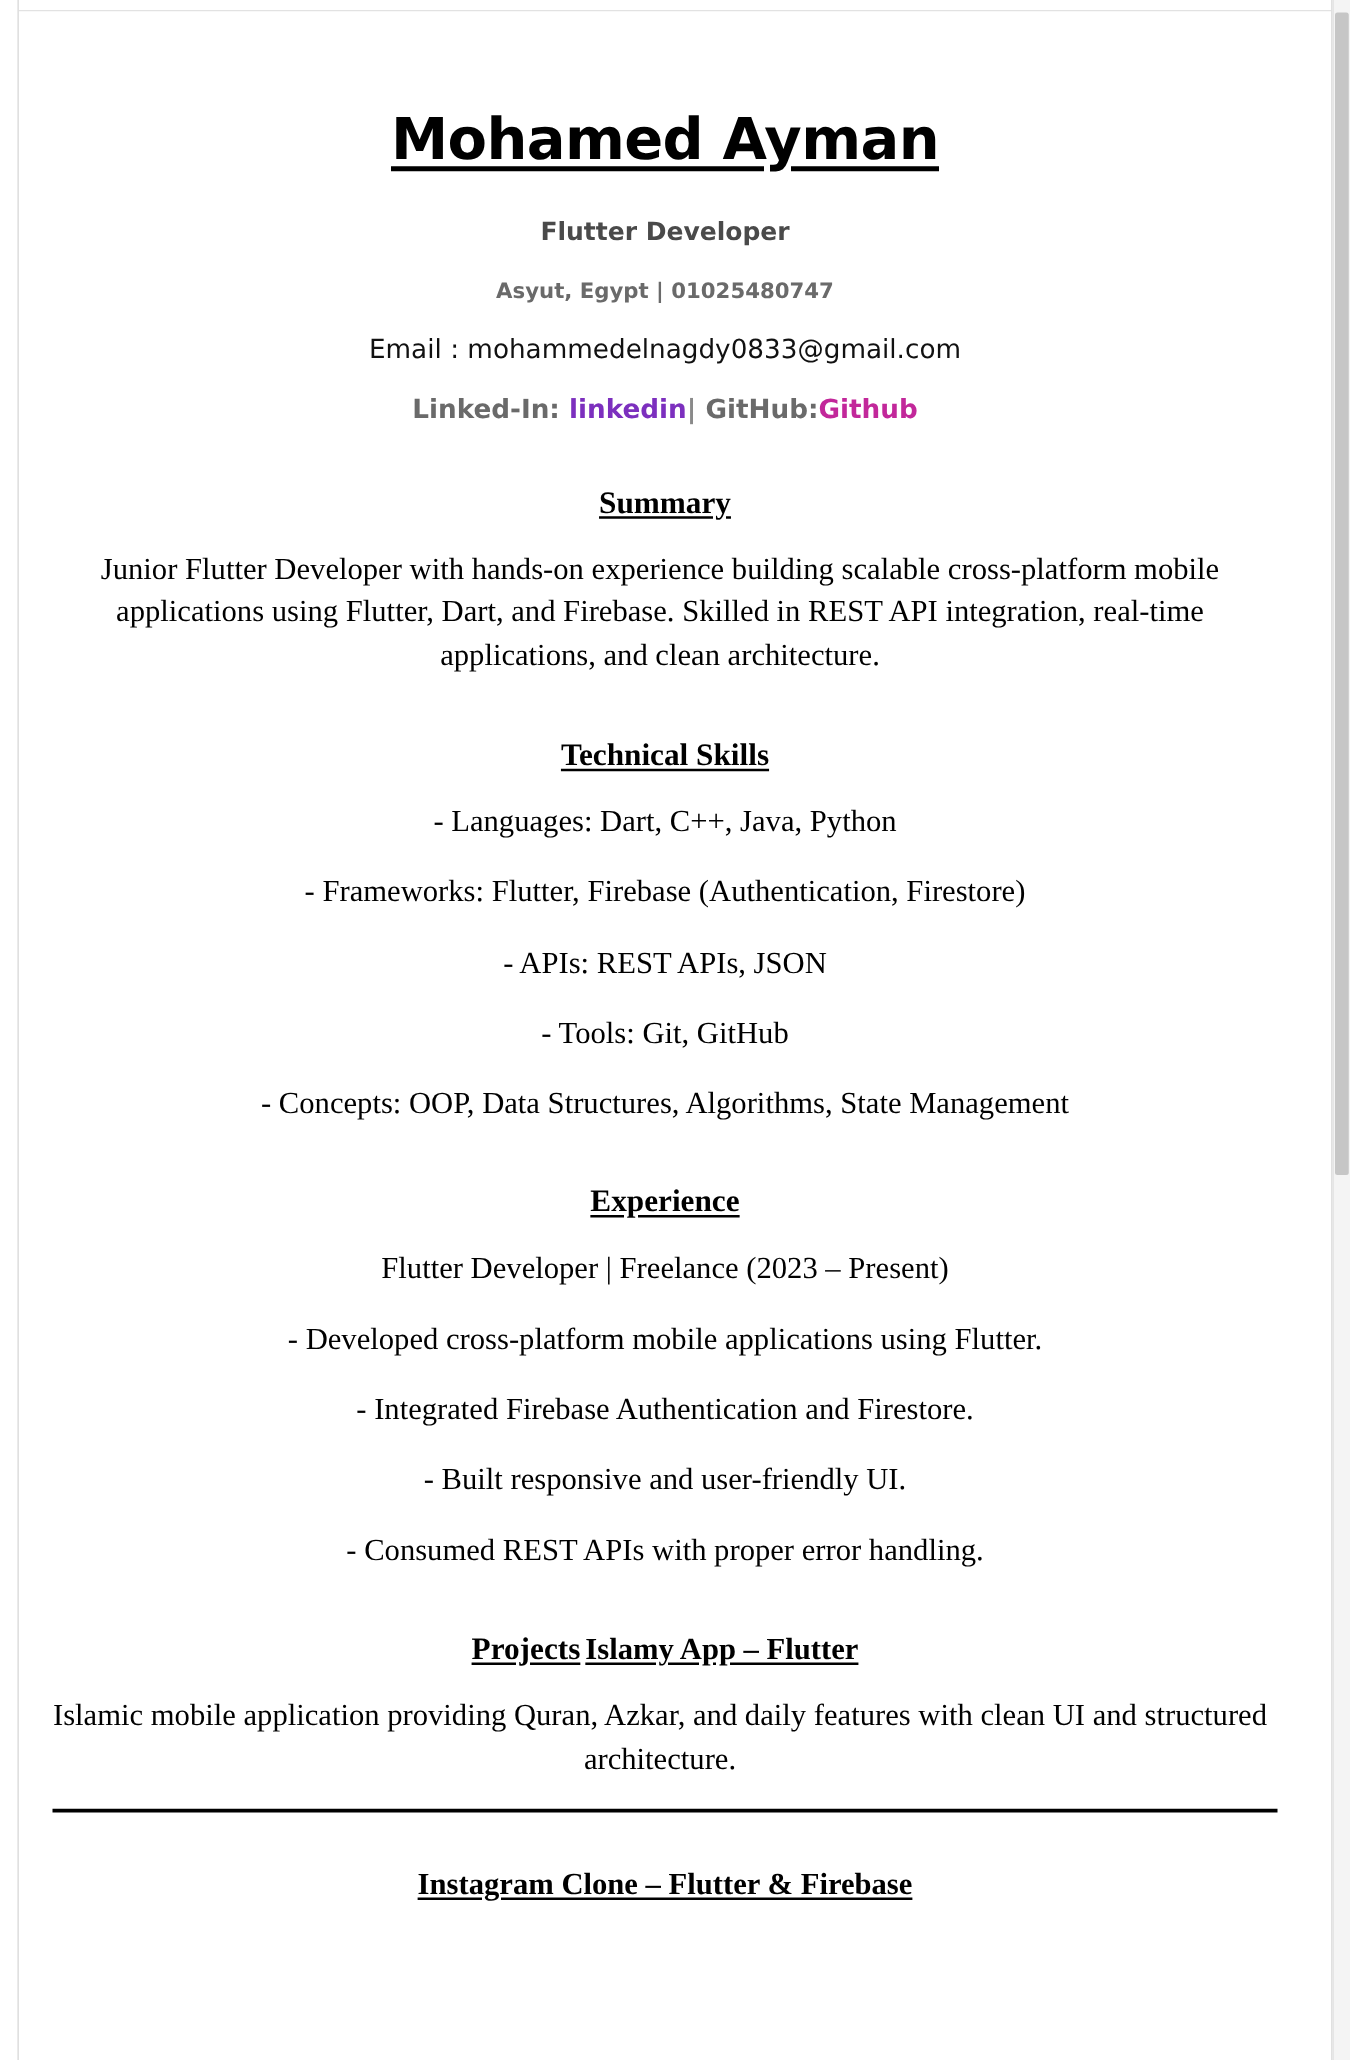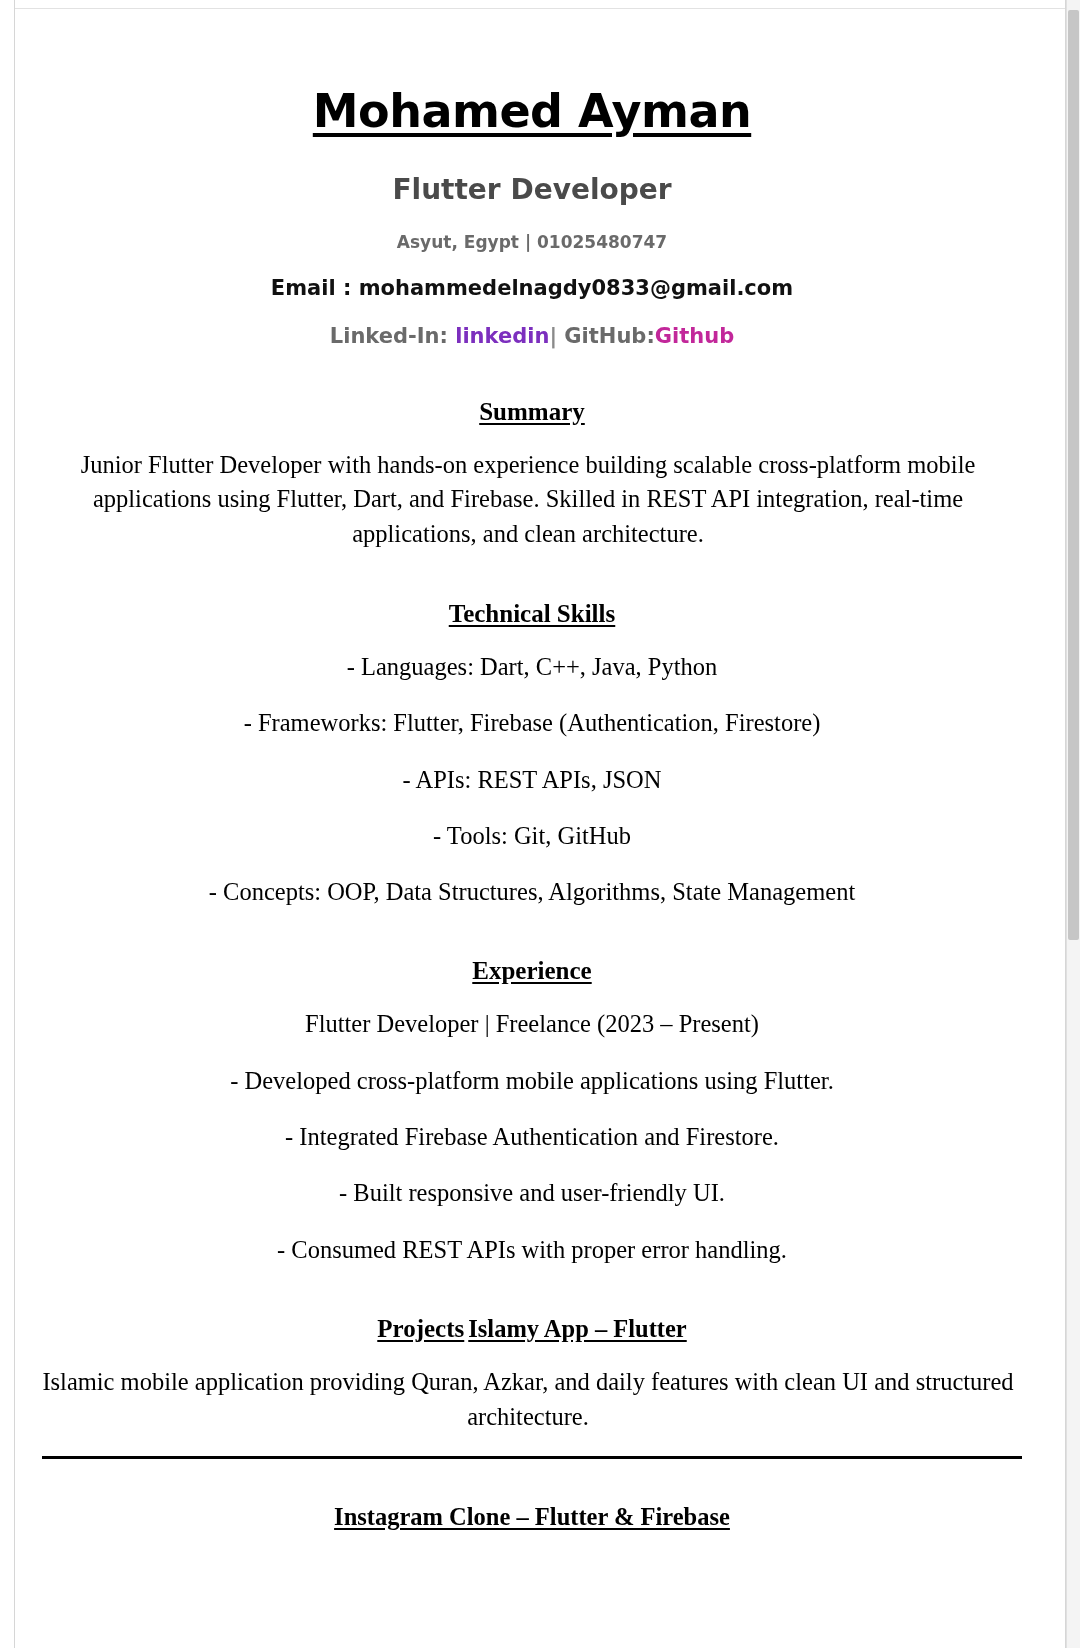--- a/index.html
+++ b/index.html
@@ -81,36 +81,36 @@
     letter-spacing: -0.5px;
     text-decoration: underline;
     text-underline-offset: 6px;
     margin: 0 0 36px 0;
     color: #000;
   }
   .title {
     text-align: center;
     font-family: "DejaVu Sans", sans-serif;
     font-weight: bold;
-    font-size: 28px;
+    font-size: 20px;
     color: #4a4a4a;
     margin: 0 0 26px 0;
   }
   .location {
     text-align: center;
     font-family: "DejaVu Sans", sans-serif;
     font-weight: bold;
     font-size: 17px;
     color: #6a6a6a;
     margin: 0 0 24px 0;
   }
   .email {
     text-align: center;
     font-family: "DejaVu Sans", sans-serif;
-    font-weight: bold;
+    font-weight: normal;
     font-size: 21px;
     color: #111;
     margin: 0 0 24px 0;
   }
   .links {
     text-align: center;
     font-family: "DejaVu Sans", sans-serif;
     font-weight: bold;
     font-size: 21px;
     color: #6a6a6a;

